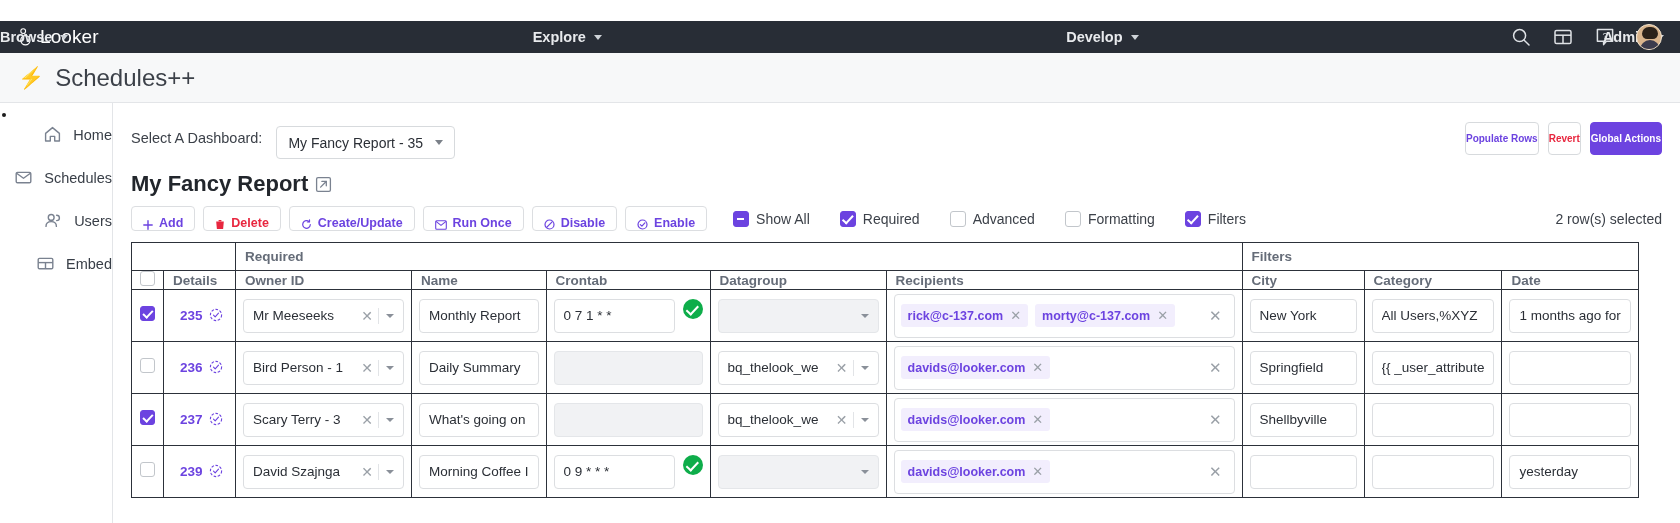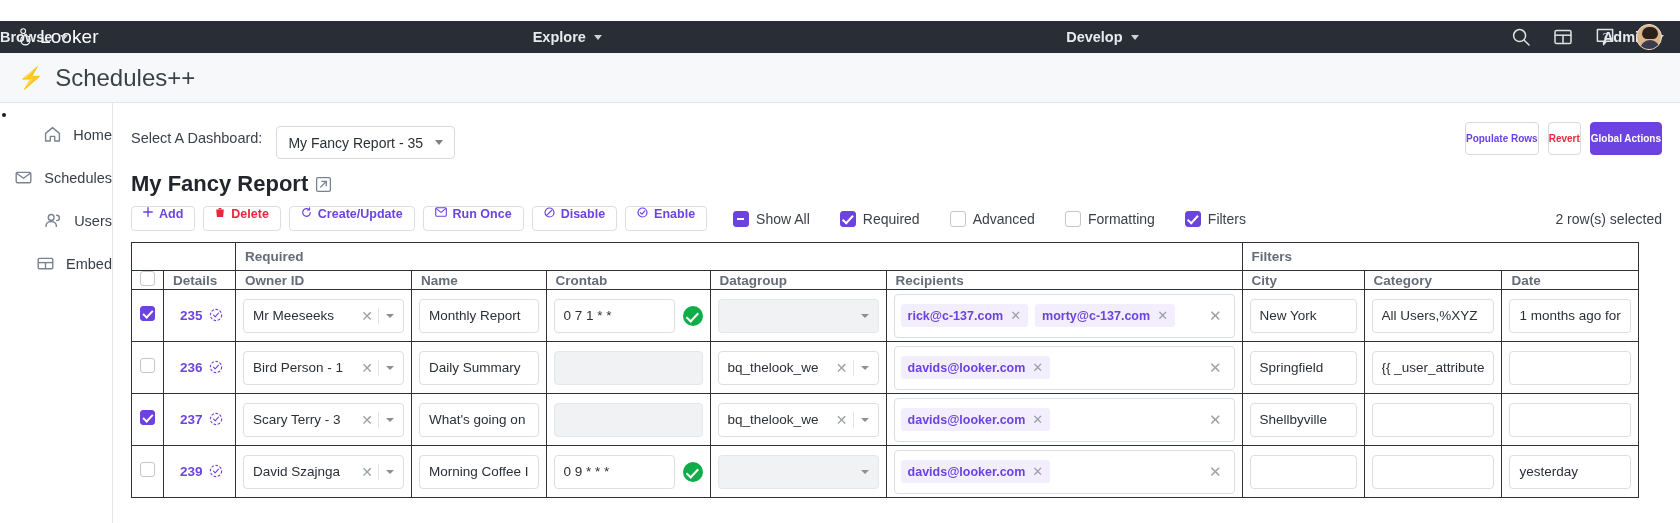--- a/index.html
+++ b/index.html
@@ -133,21 +133,21 @@
   .ext-ico { width: 17px; height: 17px; cursor: pointer; display:block; }
 
   
   .toolbar {
     display: flex; align-items: center; gap: 8px;
     padding: 9px 18px 0 18px;
   }
   .tbtn {
     height: 25px; padding: 0 11px; border-radius: 4px;
     border: 1px solid #dcdee1; background: #fff;
-    display: inline-flex; align-items: flex-start; gap: 6px;
+    display: inline-flex; align-items: flex-end; gap: 6px;
     font-size: 12.5px; font-weight: 700; color: #6c43e0;
     cursor: pointer; white-space: nowrap;
   }
   .tbtn.danger { color: #e8273f; }
   .tbtn svg { display:block; }
   .chk-group { display: flex; align-items: center; gap: 7px; margin-left: 18px; cursor: pointer; }
   .chk-group + .chk-group { margin-left: 22px; }
   .cbox {
     width: 16px; height: 16px; border-radius: 3px;
     border: 1.5px solid #c2c6cb; background: #fff;
@@ -218,21 +218,21 @@
   .field .x {
     color: #9aa0a7; font-size: 14px; padding: 0 5px; cursor: pointer;
     flex: 0 0 auto; line-height: 1;
   }
   .field .divider { width: 1px; height: 16px; background: #e2e4e7; flex: 0 0 1px; }
   .field .cv {
     width: 0; height: 0; border-left: 4px solid transparent;
     border-right: 4px solid transparent; border-top: 4.5px solid #8a9099;
     margin-left: 7px; flex: 0 0 auto; cursor: pointer;
   }
-  .cron-cell { display: flex; align-items: center; gap: 8px; }
+  .cron-cell { display: flex; align-items: flex-start; gap: 8px; }
   .cron-cell .field { flex: 1 1 auto; }
   .ok-dot {
     width: 20px; height: 20px; border-radius: 50%; background: #0ead4a;
     position: relative; flex: 0 0 20px;
   }
   .ok-dot::after {
     content: ""; position: absolute; left: 6.5px; top: 4px;
     width: 5px; height: 9.5px;
     border: solid #fff; border-width: 0 2px 2px 0;
     transform: rotate(43deg);

